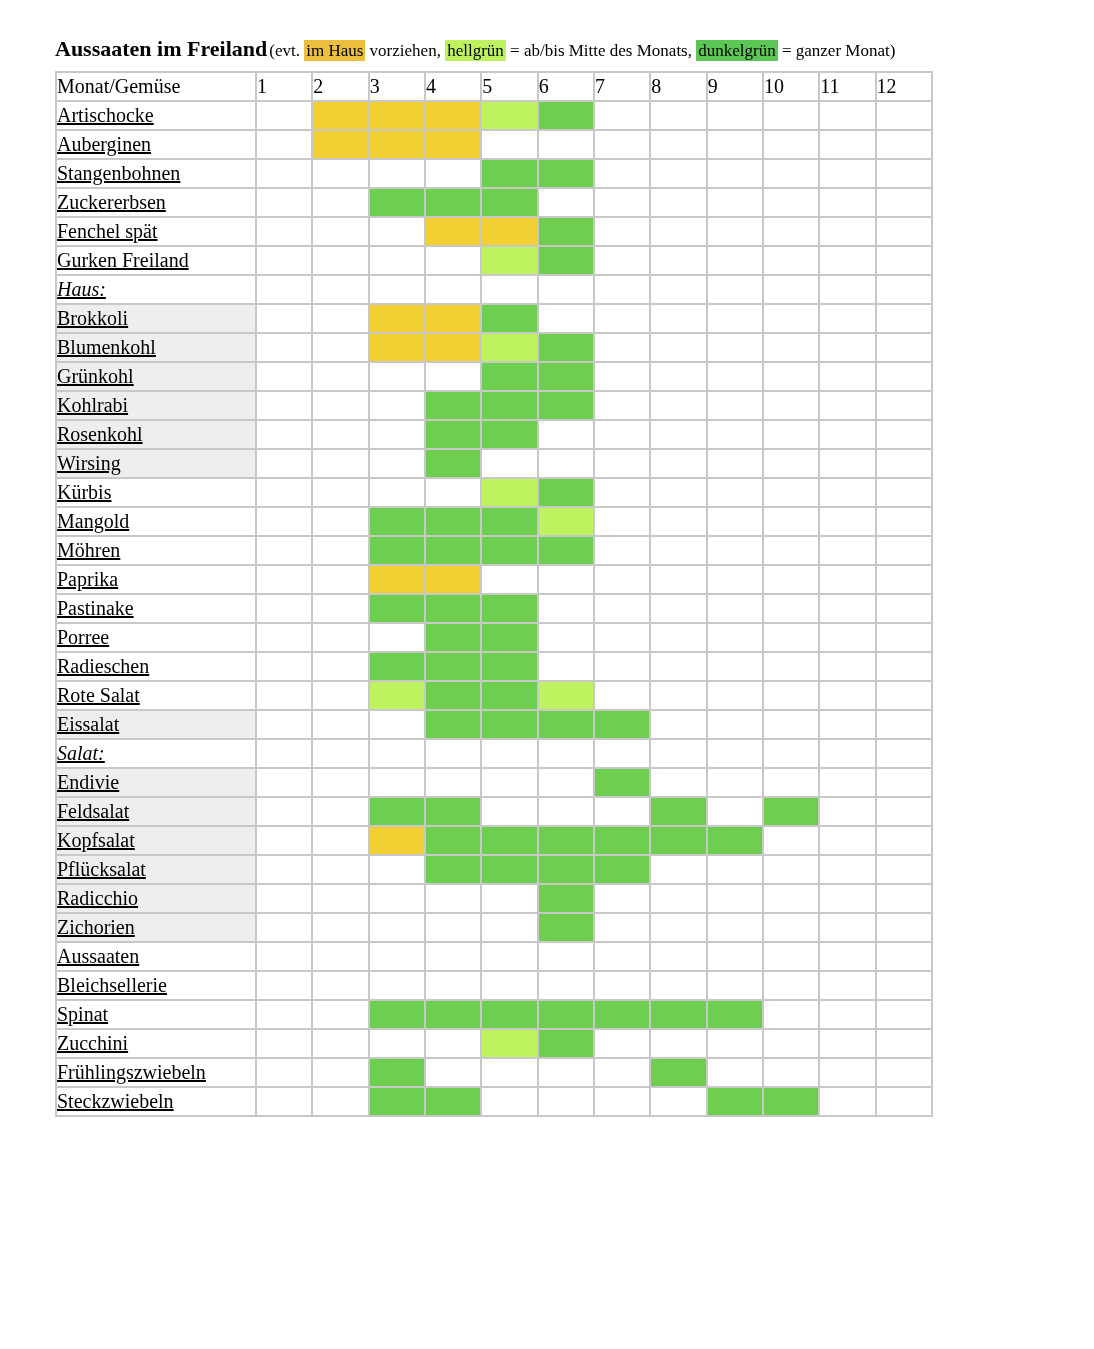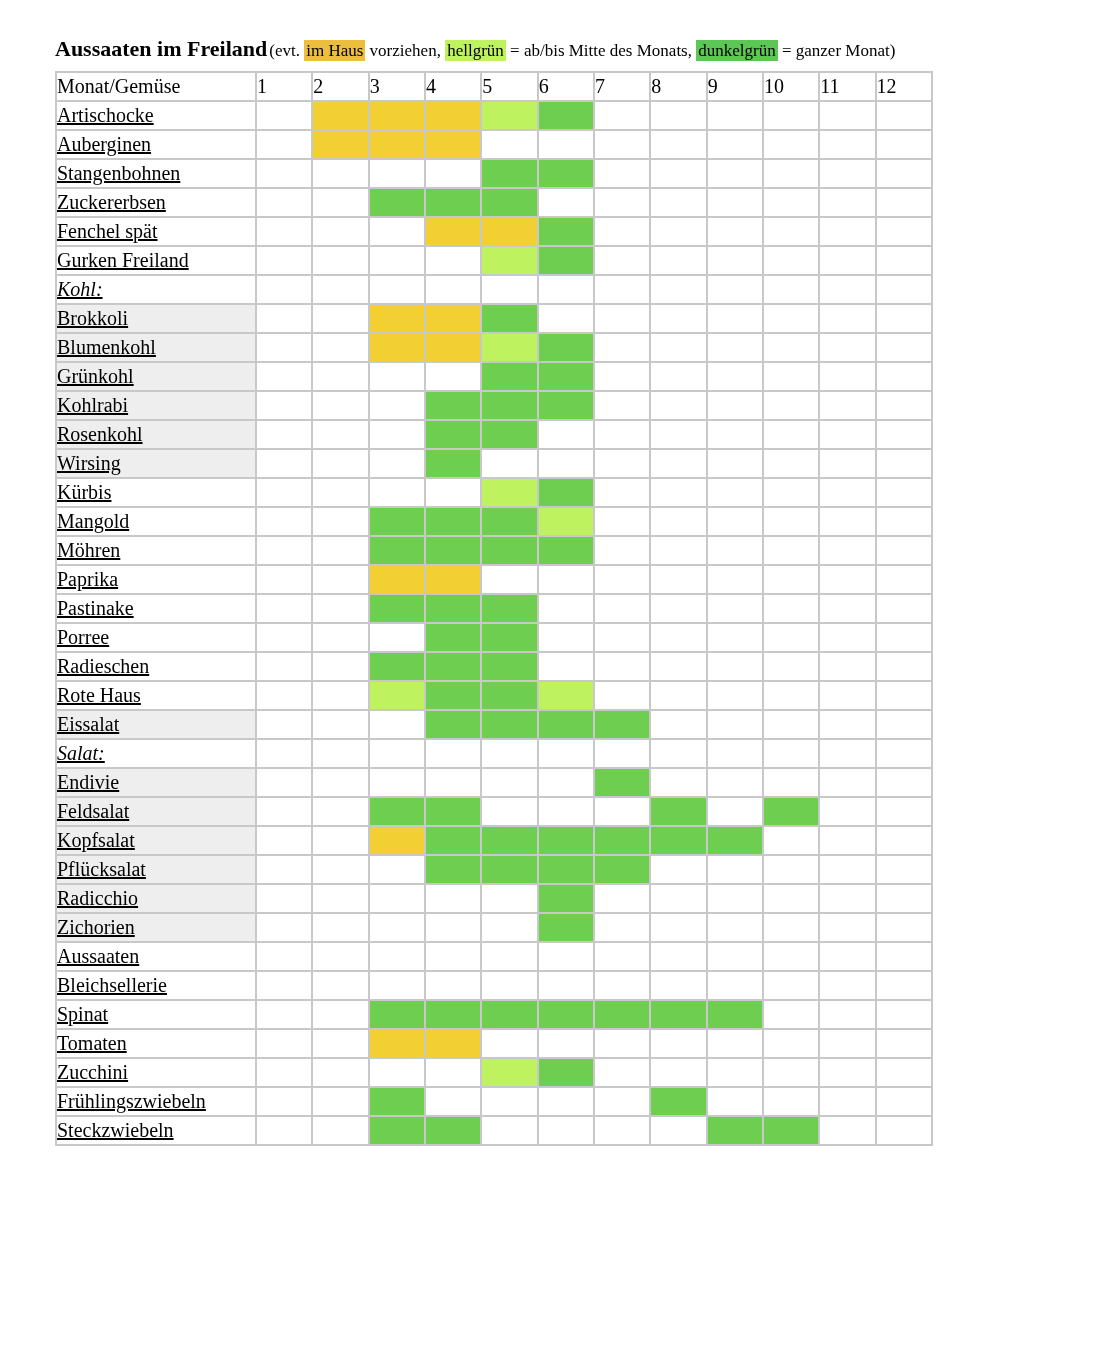--- a/index.html
+++ b/index.html
@@ -167,21 +167,21 @@
           <td class="cell" style="background-color: rgb(191, 242, 95);"></td>
           <td class="cell" style="background-color: rgb(109, 206, 80);"></td>
           <td class="cell"></td>
           <td class="cell"></td>
           <td class="cell"></td>
           <td class="cell"></td>
           <td class="cell"></td>
           <td class="cell"></td>
         </tr>
         <tr>
-          <td class="label-col label section">Kohl:</td>
+          <td class="label-col label section">Haus:</td>
           <td class="cell"></td>
           <td class="cell"></td>
           <td class="cell"></td>
           <td class="cell"></td>
           <td class="cell"></td>
           <td class="cell"></td>
           <td class="cell"></td>
           <td class="cell"></td>
           <td class="cell"></td>
           <td class="cell"></td>
@@ -377,21 +377,21 @@
           <td class="cell" style="background-color: rgb(109, 206, 80);"></td>
           <td class="cell"></td>
           <td class="cell"></td>
           <td class="cell"></td>
           <td class="cell"></td>
           <td class="cell"></td>
           <td class="cell"></td>
           <td class="cell"></td>
         </tr>
         <tr>
-          <td class="label-col label">Rote Haus</td>
+          <td class="label-col label">Rote Salat</td>
           <td class="cell"></td>
           <td class="cell"></td>
           <td class="cell" style="background-color: rgb(191, 242, 95);"></td>
           <td class="cell" style="background-color: rgb(109, 206, 80);"></td>
           <td class="cell" style="background-color: rgb(109, 206, 80);"></td>
           <td class="cell" style="background-color: rgb(191, 242, 95);"></td>
           <td class="cell"></td>
           <td class="cell"></td>
           <td class="cell"></td>
           <td class="cell"></td>
@@ -552,35 +552,20 @@
           <td class="label-col label">Spinat</td>
           <td class="cell"></td>
           <td class="cell"></td>
           <td class="cell" style="background-color: rgb(109, 206, 80);"></td>
           <td class="cell" style="background-color: rgb(109, 206, 80);"></td>
           <td class="cell" style="background-color: rgb(109, 206, 80);"></td>
           <td class="cell" style="background-color: rgb(109, 206, 80);"></td>
           <td class="cell" style="background-color: rgb(109, 206, 80);"></td>
           <td class="cell" style="background-color: rgb(109, 206, 80);"></td>
           <td class="cell" style="background-color: rgb(109, 206, 80);"></td>
-          <td class="cell"></td>
-          <td class="cell"></td>
-          <td class="cell"></td>
-        </tr>
-        <tr>
-          <td class="label-col label">Tomaten</td>
-          <td class="cell"></td>
-          <td class="cell"></td>
-          <td class="cell" style="background-color: rgb(242, 207, 51);"></td>
-          <td class="cell" style="background-color: rgb(242, 207, 51);"></td>
-          <td class="cell"></td>
-          <td class="cell"></td>
-          <td class="cell"></td>
-          <td class="cell"></td>
-          <td class="cell"></td>
           <td class="cell"></td>
           <td class="cell"></td>
           <td class="cell"></td>
         </tr>
         <tr>
           <td class="label-col label">Zucchini</td>
           <td class="cell"></td>
           <td class="cell"></td>
           <td class="cell"></td>
           <td class="cell"></td>

